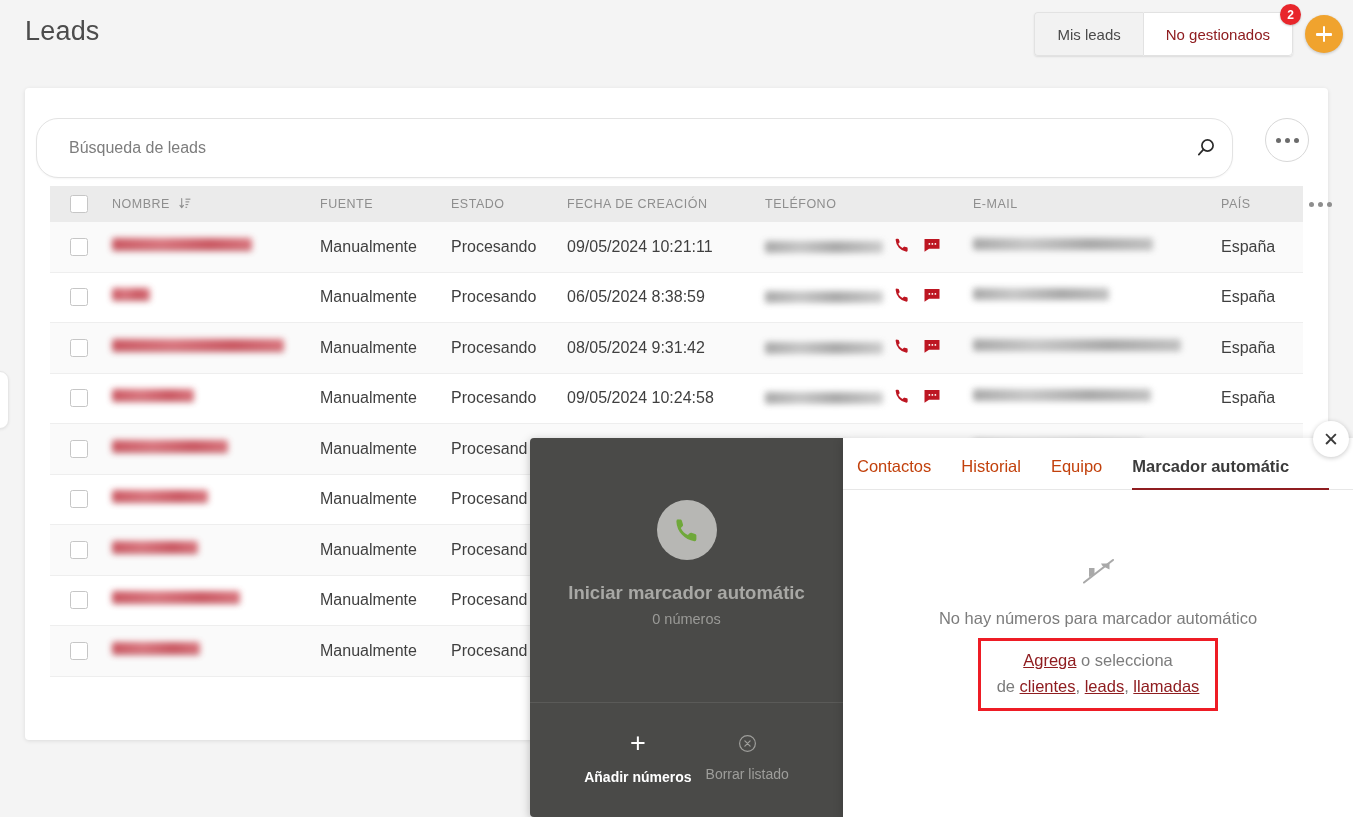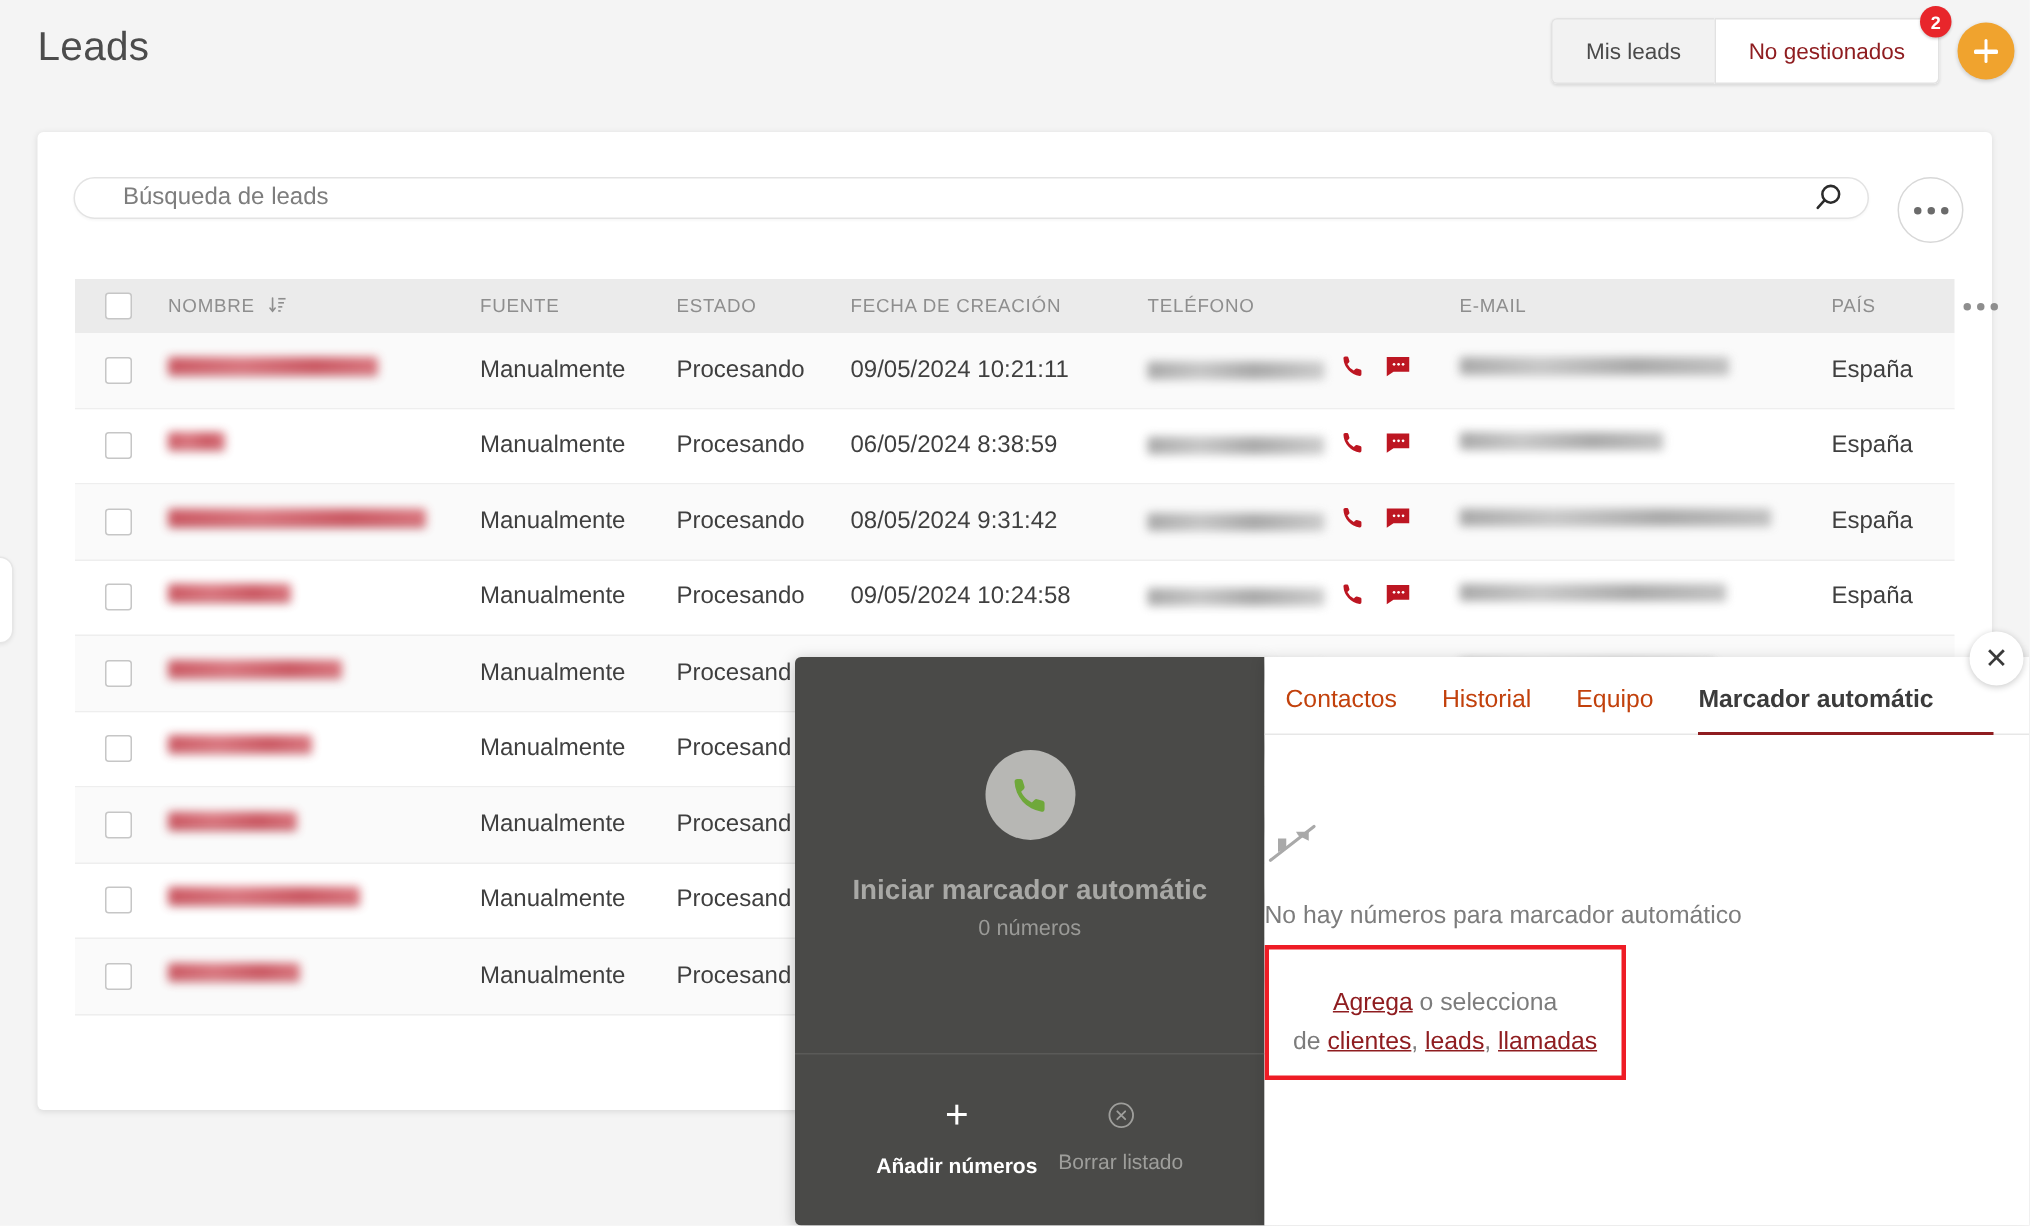--- a/index.html
+++ b/index.html
@@ -76,22 +76,22 @@
   
   .card {
     position: absolute; left: 25px; top: 88px;
     width: 1303px; height: 652px;
     background: #fff; border-radius: 4px;
     box-shadow: 0 1px 4px rgba(0,0,0,.10);
   }
 
   
   .search-wrap {
-    position: absolute; left: 24px; top: 30px;
-    width: 1197px; height: 28px;
+    position: absolute; left: 11px; top: 30px;
+    width: 1197px; height: 60px;
     border: 1px solid #e3e3e3; border-radius: 22px;
     background: #fff;
     box-shadow: 0 1px 2px rgba(0,0,0,.04);
     display: flex; align-items: center;
   }
   .search-input {
     border: 0; outline: 0; background: transparent;
     font-size: 16px; color: #6a6a6a;
     padding: 0 20px 0 32px; flex: 1; height: 100%;
     font-family: "Liberation Sans", sans-serif;
@@ -220,27 +220,27 @@
     padding-bottom: 13px; color: #c2410c; cursor: pointer;
     position: relative;
   }
   .ptab.active { color: #3b3b3b; font-weight: 700; }
   .ptab.active::after {
     content: ""; position: absolute; left: 0; right: -40px; bottom: -1px;
     height: 2.5px; background: #8f1d20;
   }
   .pbody {
     height: 326px; display: flex; flex-direction: column;
-    align-items: flex-start; justify-content: center;
+    align-items: center; justify-content: center;
     padding-bottom: 40px;
   }
   .empty-icon { margin-bottom: 18px; }
   .empty-text { font-size: 16.5px; color: #7c7c7c; margin-bottom: 10px; }
   .hint-box {
-    border: 3px solid #ee1c25; padding: 23px 16px 9px;
+    border: 3px solid #ee1c25; padding: 7px 16px 9px;
     text-align: center; line-height: 1.55;
     font-size: 16.5px; color: #7c7c7c;
   }
   .hint-box a {
     color: #8f1d20; text-decoration: underline; cursor: pointer;
   }
 
   .panel-close {
     position: absolute; left: 1313px; top: 421px;
     width: 36px; height: 36px; border-radius: 50%;

